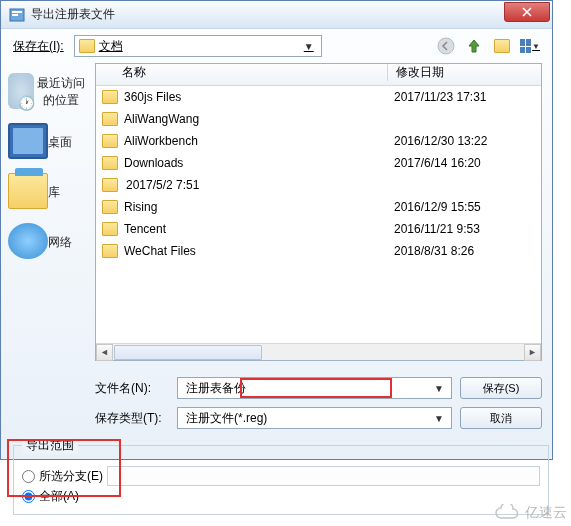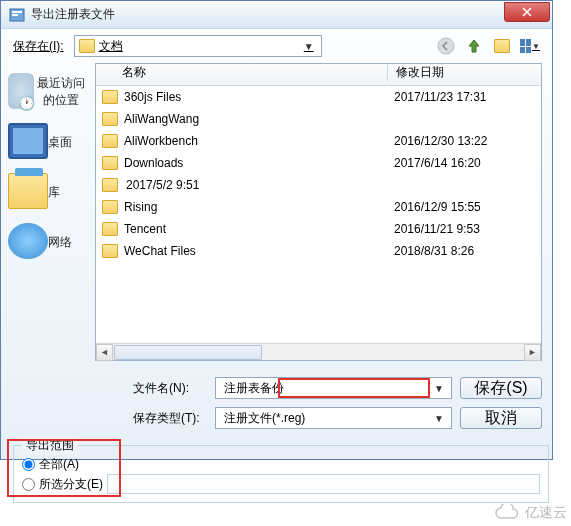--- a/index.html
+++ b/index.html
@@ -40,33 +40,33 @@
 .fl-row { height: 22px; display: flex; align-items: center; padding-left: 6px; cursor: pointer; }
 .folder-icon { width: 16px; height: 14px; background: linear-gradient(#fce89e, #f6d068); border: 1px solid #d4a930; border-radius: 1px; margin-right: 6px; flex-shrink:0; }
 .fl-name { width: 268px; }
 .fl-date { flex:1; padding-left:2px; }
 .fl-hscroll { height: 17px; border-top: 1px solid #d0d8e2; background: #f0f0f0; display:flex; align-items:center; }
 .fl-hscroll .arrow { width:17px; height:17px; background:linear-gradient(#fafafa,#e4e4e4); border:1px solid #c8c8c8; display:flex; align-items:center; justify-content:center; font-size:9px; color:#555; cursor:pointer; }
 .fl-hscroll .thumb { width:148px; height:15px; background:linear-gradient(#eef3fb,#dce6f4); border:1px solid #b4c4d8; margin-left:1px; cursor:pointer; border-radius:1px; }
 .fl-hscroll .track { flex:1; }
 
 .form-rows { margin-top: 12px; }
-.form-row { display: flex; align-items: center; height: 30px; gap: 8px; margin-left: 38px; }
+.form-row { display: flex; align-items: center; height: 30px; gap: 8px; }
 .form-label { width: 74px; }
 .form-input-wrap { flex: 1; position: relative; }
 .form-combo { width: 100%; height: 22px; border: 1px solid #96a8bc; background: #fff; display: flex; align-items: center; padding: 0 4px; }
 .form-combo input { border: none; outline: none; flex: 1; font-size: 12px; font-family: inherit; padding-left: 4px; background: transparent; }
 .form-combo-text { flex:1; padding-left:4px; }
 .form-combo .arrow { font-size: 10px; color: #333; padding: 0 3px; cursor: pointer; }
-.form-btn { width: 82px; height: 22px; background: linear-gradient(#fbfcfe, #e4ecf5); border: 1px solid #8fa4bc; border-radius: 3px; cursor: pointer; font-size: 16px; font-family: inherit; }
+.form-btn { width: 82px; height: 22px; background: linear-gradient(#fbfcfe, #e4ecf5); border: 1px solid #8fa4bc; border-radius: 3px; cursor: pointer; font-size: 11px; font-family: inherit; }
 
 .redbox-filename { position: absolute; border: 2px solid #e03030; left: 145px; top: 5px; width: 152px; height: 20px; pointer-events: none; }
 
 .export-range { position: absolute; left: 12px; top: 444px; width: 536px; }
-.fieldset { border: 1px solid #c5d2e0; padding: 8px 8px 8px 8px; position: relative; }
+.fieldset { border: 1px solid #c5d2e0; padding: 20px 8px 8px 8px; position: relative; }
 .legend { position: absolute; top: -9px; left: 8px; background: #eef3fa; padding: 0 4px; font-size: 12px; }
 .radio-row { display: flex; align-items: center; height: 20px; gap: 4px; }
 .radio-row input { margin: 0; }
 .branch-input { flex:1; height: 20px; border: 1px solid #c5d2e0; background: #fdfdfd; margin-left: 4px; padding: 0 4px; font-size: 12px; font-family: inherit; }
 
 .redbox-export { position: absolute; left: 6px; top: 438px; width: 114px; height: 58px; border: 2px solid #e03030; pointer-events: none; z-index: 5; }
 
 .watermark { position: absolute; right: 4px; bottom: 4px; color: #b8b8b8; font-size: 14px; display:flex; align-items:center; gap:4px; }
 .watermark svg { width: 28px; height: 18px; }
 
@@ -175,21 +175,21 @@
               <div class="fl-name">AliWorkbench</div>
               <div class="fl-date">2016/12/30 13:22</div>
             </div>
             <div class="fl-row">
               <div class="folder-icon"></div>
               <div class="fl-name">Downloads</div>
               <div class="fl-date">2017/6/14 16:20</div>
             </div>
             <div class="fl-row">
               <div class="folder-icon"></div>
-              <div class="fl-date">2017/5/2 9:51</div>
+              <div class="fl-date">2017/5/2 7:51</div>
             </div>
             <div class="fl-row">
               <div class="folder-icon"></div>
               <div class="fl-name">Rising</div>
               <div class="fl-date">2016/12/9 15:55</div>
             </div>
             <div class="fl-row">
               <div class="folder-icon"></div>
               <div class="fl-name">Tencent</div>
               <div class="fl-date">2016/11/21 9:53</div>
@@ -231,27 +231,27 @@
           <button class="form-btn">取消</button>
         </div>
       </div>
     </div>
   </div>
 
   <div class="export-range">
     <div class="fieldset">
       <div class="legend">导出范围</div>
       <label class="radio-row">
-        <input type="radio" name="er" checked="" style="">
-        <span>全部(A)</span>
-      </label>
-      <label class="radio-row">
         <input type="radio" name="er" style="">
         <span>所选分支(E)</span>
         <input class="branch-input" type="text" value="" style="">
+      </label>
+      <label class="radio-row">
+        <input type="radio" name="er" checked="" style="">
+        <span>全部(A)</span>
       </label>
     </div>
   </div>
 
   <div class="redbox-export"></div>
 </div>
 
 <div class="watermark">
   <svg viewBox="0 0 28 18">
       <path d="M8 14 a5 5 0 0 1 0-10 a6 6 0 0 1 12 1 a4 4 0 0 1 0 9 Z" fill="none" stroke="#c4c4c4" stroke-width="1.5"></path>

